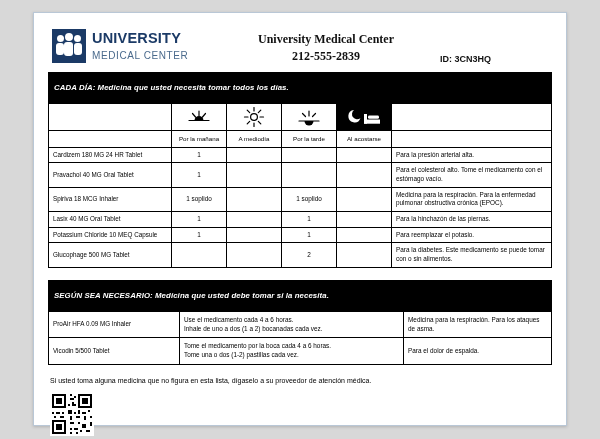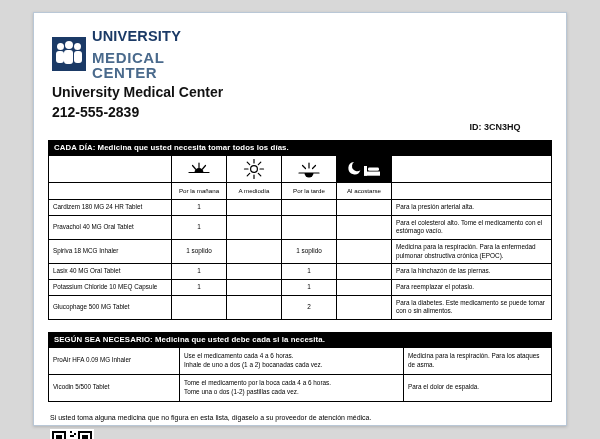--- a/index.html
+++ b/index.html
@@ -28,21 +28,20 @@
     box-shadow: 0 1px 3px rgba(0,0,0,0.18);
     box-sizing: border-box;
     padding: 12px 14px 10px 14px;
   }
 
   
   .header {
     display: flex;
     align-items: flex-start;
     padding: 4px 2px 6px 4px;
-    flex-direction: column;
   }
   .logo-wrap {
     display: flex;
     align-items: center;
     gap: 6px;
     flex: 0 0 auto;
     width: 160px;
   }
   .logo-mark {
     width: 34px;
@@ -65,53 +64,56 @@
   .logo-text {
     line-height: 1.0;
   }
   .logo-text .l1 {
     font-size: 14.5px;
     font-weight: bold;
     color: #1b3a66;
     letter-spacing: 0.2px;
   }
   .logo-text .l2 {
-    font-size: 15px;
-    font-weight: bold;
+    font-size: 10px;
+    font-weight: normal;
     color: #4a6a8c;
     letter-spacing: 0.6px;
     margin-top: 6px;
   }
   .header-center {
     flex: 1 1 auto;
-    font-size: 14px;
+    text-align: center;
+    font-size: 12px;
     font-weight: bold;
     color: #111;
     line-height: 1.45;
     padding-top: 2px;
+    font-family: Liberation Serif, serif;
   }
   .header-right {
     flex: 0 0 auto;
     width: 110px;
-    text-align: center;
+    text-align: left;
     font-size: 9px;
     font-weight: bold;
     color: #111;
     align-self: flex-end;
     padding-bottom: 2px;
   }
 
   
   .section-bar {
     background: #000000;
     color: #ffffff;
     font-size: 7.8px;
     font-weight: bold;
-    padding: 3px 6px;
+    padding: 11px 6px;
     letter-spacing: 0.1px;
+    font-style: italic;
   }
 
   
   table.med {
     border-collapse: collapse;
     width: 100%;
     table-layout: fixed;
   }
   table.med td, table.med th {
     border: 1px solid #000;
@@ -330,21 +332,21 @@
           <td class="name">Glucophage 500 MG Tablet</td>
           <td class="tcol"></td>
           <td class="tcol"></td>
           <td class="tcol">2</td>
           <td class="tcol"></td>
           <td class="note">Para la diabetes. Este medicamento se puede tomar con o sin alimentos.</td>
         </tr>
       </tbody>
     </table>
 
-    <div class="section-bar" style="margin-top:12px;">SEGÚN SEA NECESARIO: Medicina que usted debe cada si la necesita.</div>
+    <div class="section-bar" style="margin-top:12px;">SEGÚN SEA NECESARIO: Medicina que usted debe tomar si la necesita.</div>
     <table class="prn">
       <tbody>
         <tr>
           <td class="name">ProAir HFA 0.09 MG Inhaler</td>
           <td class="instr" style="white-space:pre-line;">Use el medicamento cada 4 a 6 horas.
 Inhale de uno a dos (1 a 2) bocanadas cada vez.</td>
           <td class="note">Medicina para la respiración. Para los ataques de asma.</td>
         </tr>
         <tr>
           <td class="name">Vicodin 5/500 Tablet</td>

